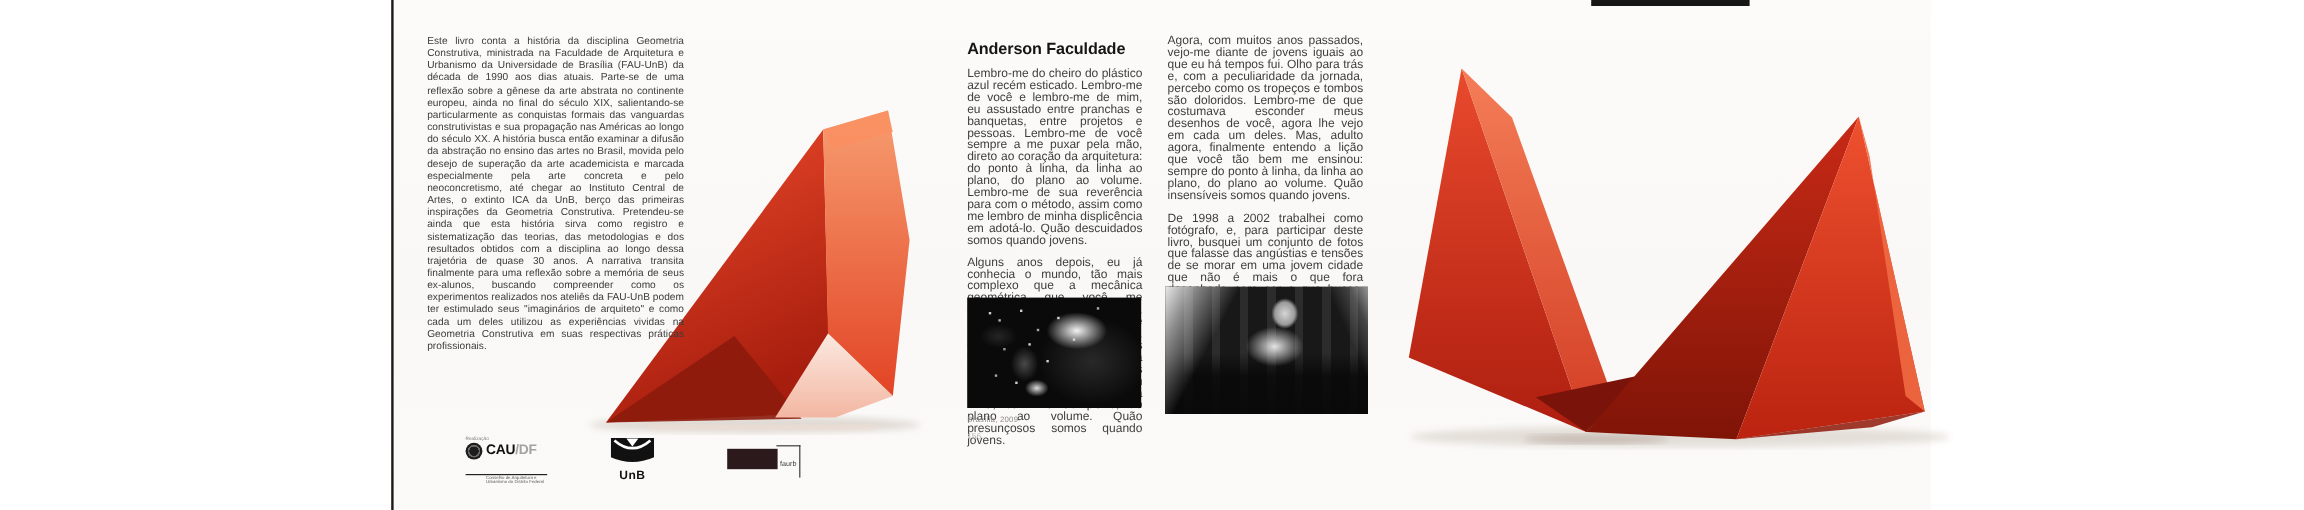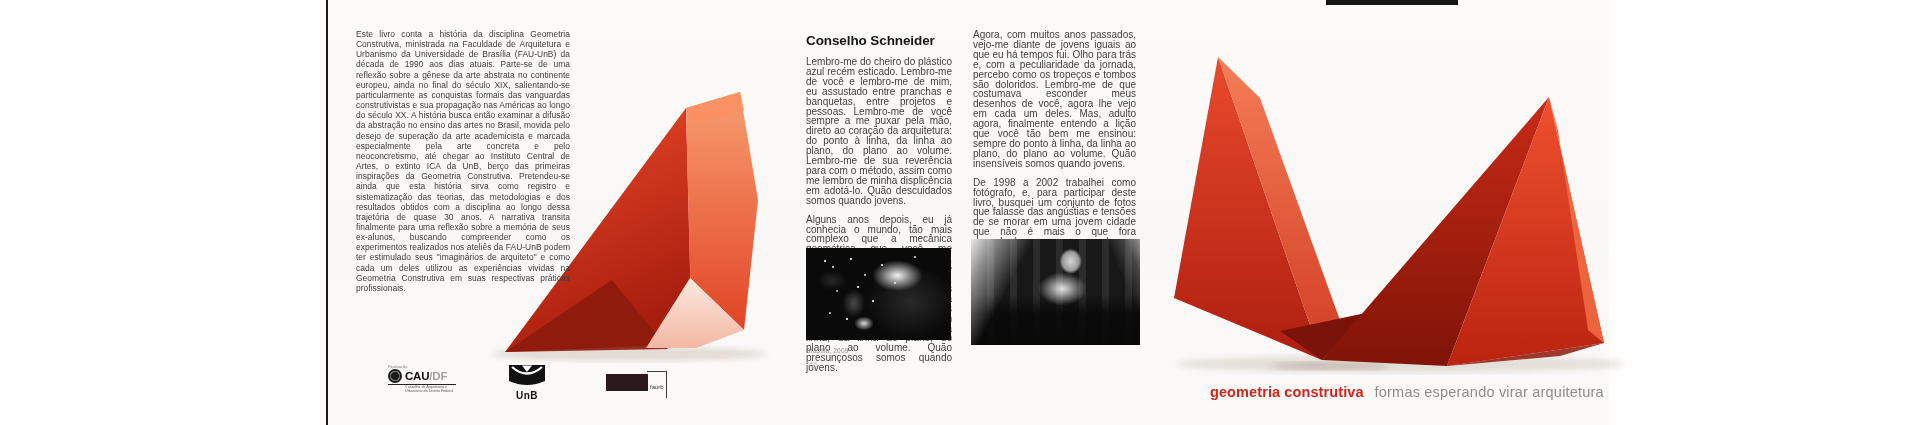--- a/index.html
+++ b/index.html
@@ -49,21 +49,21 @@
   .pagenum{position:absolute;left:806px;top:361px;font-size:7px;color:#b9b5b1;}
 
   
   .title{position:absolute;left:1210px;top:384px;display:flex;align-items:baseline;gap:11px;white-space:nowrap;}
   .title-main{font-size:14.5px;font-weight:bold;color:#d2251b;letter-spacing:0.1px;}
   .title-sub{font-size:14.5px;font-weight:normal;color:#8d8d8d;letter-spacing:0.2px;}
 
   
   .cau{position:absolute;left:388px;top:364px;width:80px;}
   .realizacao{font-size:6.5px;color:#7d7d7d;transform:scale(0.6);transform-origin:left top;height:5px;}
-  .cau-row{display:flex;align-items:center;gap:3px;border-bottom:1.3px solid #222;padding-bottom:1px;width:68px;}
+  .cau-row{display:flex;gap:3px;border-bottom:1.3px solid #222;padding-bottom:12px;width:68px;}
   .cau-emblem{width:14px;height:14px;border-radius:50%;flex:0 0 auto;
       background:radial-gradient(circle,#1d1d1d 0 38%, #6a6a6a 40% 52%, #1d1d1d 54% 100%);}
   .cau-word{font-size:11.5px;font-weight:bold;color:#0f0f0f;letter-spacing:-0.2px;}
   .cau-suffix{color:#a3a3a3;font-weight:bold;}
   .cau-sub{margin-left:17px;width:92px;font-size:6.5px;line-height:7px;color:#5a5a5a;
       transform:scale(0.56);transform-origin:left top;}
   .unb{position:absolute;left:508px;top:364px;width:38px;text-align:center;}
   .unb-label{font-size:10px;font-weight:bold;color:#111;letter-spacing:0.4px;margin-top:1px;}
   .faurb{position:absolute;left:606px;top:371px;width:64px;height:30px;}
   .faurb-block{position:absolute;left:0;top:3px;width:42px;height:17px;background:#2b191b;}
@@ -134,40 +134,36 @@
       <polygon points="1549,97 1322,360 1447,366" fill="url(#gWingRInner)"></polygon>
       <polygon points="1549,97 1447,366 1604,343" fill="url(#gWingRFront)"></polygon>
       <polygon points="1549,97 1604,343 1588,330 1558,130" fill="#f06a43" opacity="0.9"></polygon>
       <polygon points="1447,366 1604,343 1560,356" fill="#8e1808" opacity="0.85"></polygon>
     </g>
   </svg>
 
   <div class="backflap">Este livro conta a história da disciplina Geometria Construtiva, ministrada na Faculdade de Arquitetura e Urbanismo da Universidade de Brasília (FAU-UnB) da década de 1990 aos dias atuais. Parte-se de uma reflexão sobre a gênese da arte abstrata no continente europeu, ainda no final do século XIX, salientando-se particularmente as conquistas formais das vanguardas construtivistas e sua propagação nas Américas ao longo do século XX. A história busca então examinar a difusão da abstração no ensino das artes no Brasil, movida pelo desejo de superação da arte academicista e marcada especialmente pela arte concreta e pelo neoconcretismo, até chegar ao Instituto Central de Artes, o extinto ICA da UnB, berço das primeiras inspirações da Geometria Construtiva. Pretendeu-se ainda que esta história sirva como registro e sistematização das teorias, das metodologias e dos resultados obtidos com a disciplina ao longo dessa trajetória de quase 30 anos. A narrativa transita finalmente para uma reflexão sobre a memória de seus ex-alunos, buscando compreender como os experimentos realizados nos ateliês da FAU-UnB podem ter estimulado seus "imaginários de arquiteto" e como cada um deles utilizou as experiências vividas na Geometria Construtiva em suas respectivas práticas profissionais.</div>
 
   <div class="col1">
-    <h1>Conselho Schneider</h1>
+    <h1>Anderson Faculdade</h1>
     <p>Lembro-me do cheiro do plástico azul recém esticado. Lembro-me de você e lembro-me de mim, eu assustado entre pranchas e banquetas, entre projetos e pessoas. Lembro-me de você sempre a me puxar pela mão, direto ao coração da arquitetura: do ponto à linha, da linha ao plano, do plano ao volume. Lembro-me de sua reverência para com o método, assim como me lembro de minha displicência em adotá-lo. Quão descuidados somos quando jovens.</p>
     <p>Alguns anos depois, eu já conhecia o mundo, tão mais complexo que a mecânica geométrica que você me ensinara. Agora que sabia tudo, perguntava-me apenas por que não o soubera antes. Eu, embebedado em análises fenomenológicas relacionadas à apreensão de objetos autorreferentes, e você, em algum lugar, ainda do ponto à linha, da linha ao plano, do plano ao volume. Quão presunçosos somos quando jovens.</p>
   </div>
 
   <div class="col2">
     <p>Agora, com muitos anos passados, vejo-me diante de jovens iguais ao que eu há tempos fui. Olho para trás e, com a peculiaridade da jornada, percebo como os tropeços e tombos são doloridos. Lembro-me de que costumava esconder meus desenhos de você, agora lhe vejo em cada um deles. Mas, adulto agora, finalmente entendo a lição que você tão bem me ensinou: sempre do ponto à linha, da linha ao plano, do plano ao volume. Quão insensíveis somos quando jovens.</p>
     <p>De 1998 a 2002 trabalhei como fotógrafo, e, para participar deste livro, busquei um conjunto de fotos que falasse das angústias e tensões de se morar em uma jovem cidade que não é mais o que fora desenhada para ser e que busca, obcecadamente, explicação para o espanto de sua própria criação.</p>
     <p class="bio">Cursou Arquitetura e Urbanismo na FAU-UnB entre 1992 e 1997 e Geometria Construtiva em 1993¹.</p>
   </div>
 
   <div class="photo photo1"></div>
   <div class="photo photo2"></div>
   <div class="caption">Brasília, 2009</div>
   <div class="pagenum">156</div>
 
-  <div class="title">
-    <span class="title-main">geometria construtiva</span>
-    <span class="title-sub">formas esperando virar arquitetura</span>
-  </div>
 
   <div class="cau">
     <div class="realizacao">Realização</div>
     <div class="cau-row">
       <span class="cau-emblem"></span>
       <span class="cau-word"><b>CAU</b><span class="cau-suffix">/DF</span></span>
     </div>
     <div class="cau-sub">Conselho de Arquitetura e Urbanismo do Distrito Federal</div>
   </div>
 

